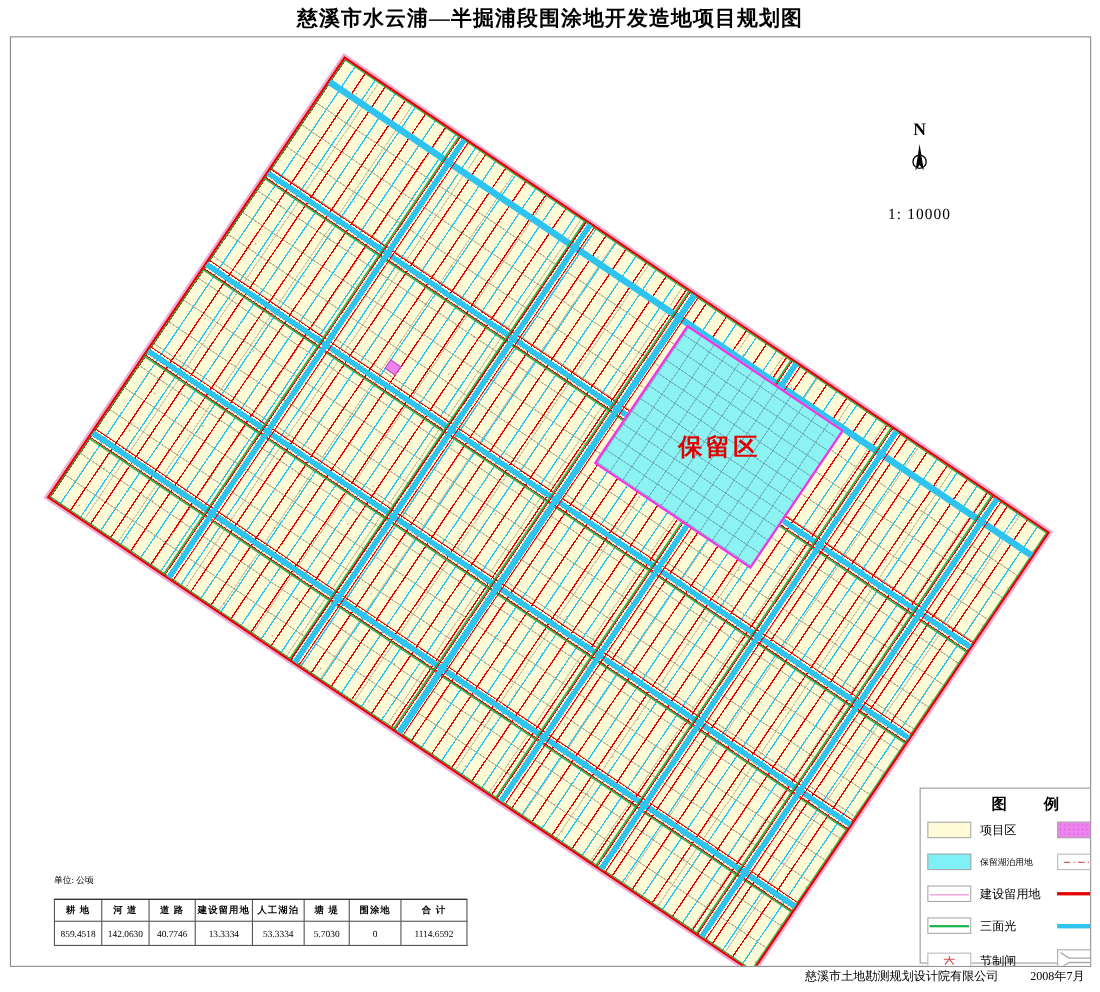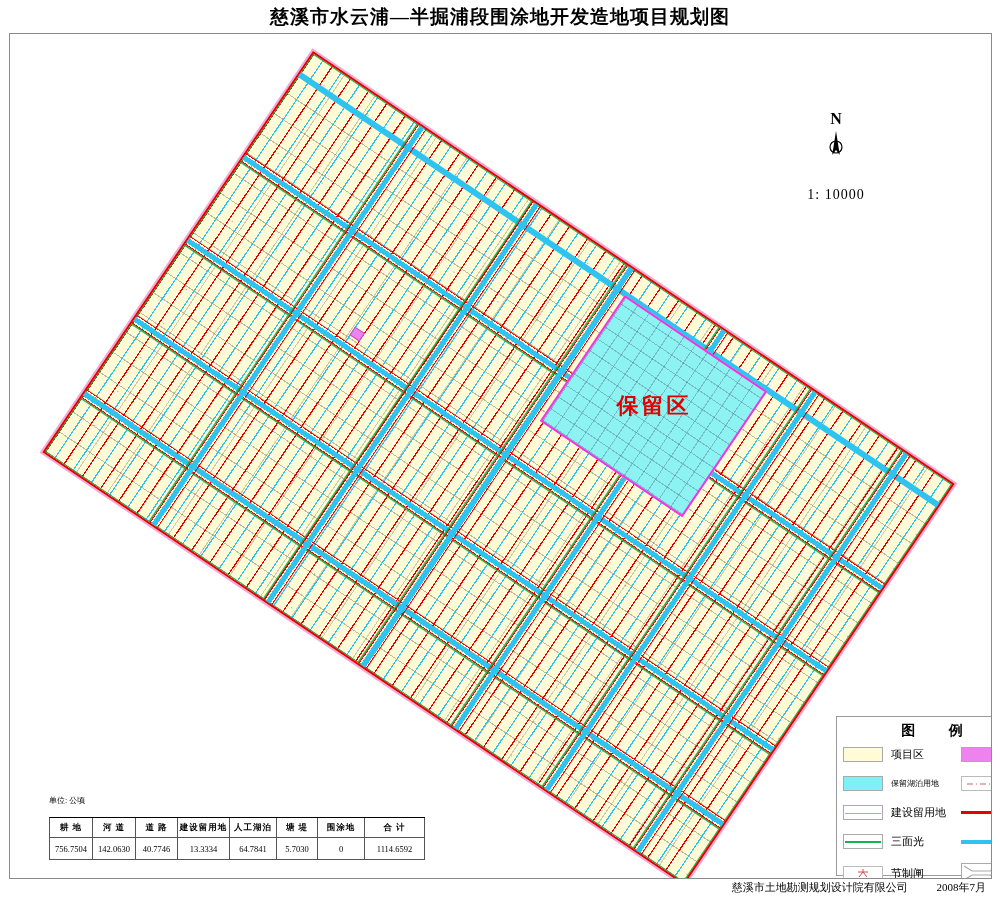--- a/index.html
+++ b/index.html
@@ -174,25 +174,25 @@
       <div class="tbl-unit">单位: 公顷</div>
       <div class="tbl">
         <div class="cell head">耕 地</div>
         <div class="cell head">河 道</div>
         <div class="cell head">道 路</div>
         <div class="cell head">建设留用地</div>
         <div class="cell head">人工湖泊</div>
         <div class="cell head">塘 堤</div>
         <div class="cell head">围涂地</div>
         <div class="cell head">合 计</div>
-        <div class="cell val">756.7504</div>
+        <div class="cell val">859.4518</div>
         <div class="cell val">142.0630</div>
         <div class="cell val">40.7746</div>
         <div class="cell val">13.3334</div>
-        <div class="cell val">64.7841</div>
+        <div class="cell val">53.3334</div>
         <div class="cell val">5.7030</div>
         <div class="cell val">0</div>
         <div class="cell val">1114.6592</div>
       </div>
     </div>
 
   </div>
 
   <div class="footer">
     <span>慈溪市土地勘测规划设计院有限公司</span>

